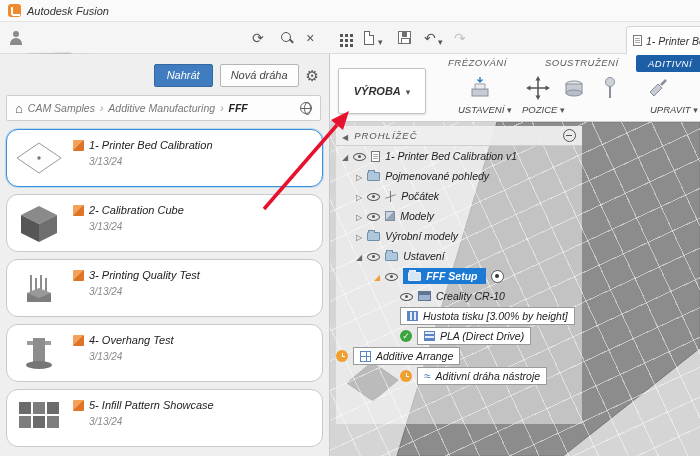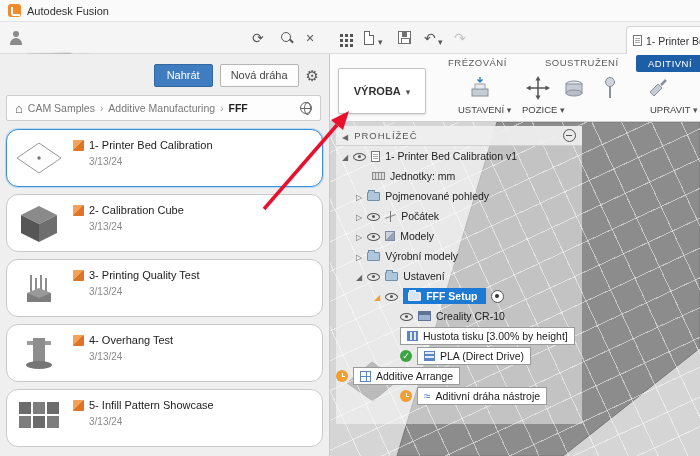--- a/index.html
+++ b/index.html
@@ -1,18 +1,18 @@
 <!DOCTYPE html>
 <html><head>
 <meta charset="utf-8">
 <style>
   * { margin:0; padding:0; box-sizing:border-box; }
   html,body { width:700px; height:456px; }
   body { font-family:"Liberation Sans","DejaVu Sans",sans-serif; font-size:11px; color:#333; }
-  #app { position:relative; width:700px; height:456px; background:#fff; overflow:hidden; }
+  #app { position:relative; width:700px; height:456px; background:#fff; overflow:hidden;font-style:italic; }
 
   
   .titlebar { position:absolute; left:0; top:0; width:700px; height:22px; background:#fafafa;
     border-bottom:1px solid #e3e3e3; display:flex; align-items:center; gap:6px; padding-left:8px; }
   .logo { width:13px; height:13px; border-radius:3px; background:#ef8b2d; position:relative; }
   .logo::after { content:''; position:absolute; left:3px; top:3px; width:7px; height:7px;
     border-left:2px solid #fff; border-bottom:2px solid #fff; border-radius:0 0 0 3px; }
   .wtitle { font-size:11px; color:#333; }
 
   
@@ -347,24 +347,20 @@
         <span class="btitle">PROHLÍŽEČ</span>
         <span class="icon-minus"></span>
       </div>
 
       <div class="trow" style="padding-left:6px;">
         <span class="tri-e"></span>
         <span class="icon-eye"></span>
         <span class="icon-doc"></span>
         <span>1- Printer Bed Calibration v1</span>
       </div>
-      <div class="trow" style="padding-left:36px;">
-        <span class="icon-ruler"></span>
-        <span>Jednotky: mm</span>
-      </div>
       <div class="trow" style="padding-left:20px;">
         <span class="tri-c"></span>
         <span class="icon-folder"></span>
         <span>Pojmenované pohledy</span>
       </div>
       <div class="trow" style="padding-left:20px;">
         <span class="tri-c"></span>
         <span class="icon-eye"></span>
         <span class="icon-axes"></span>
         <span>Počátek</span>

